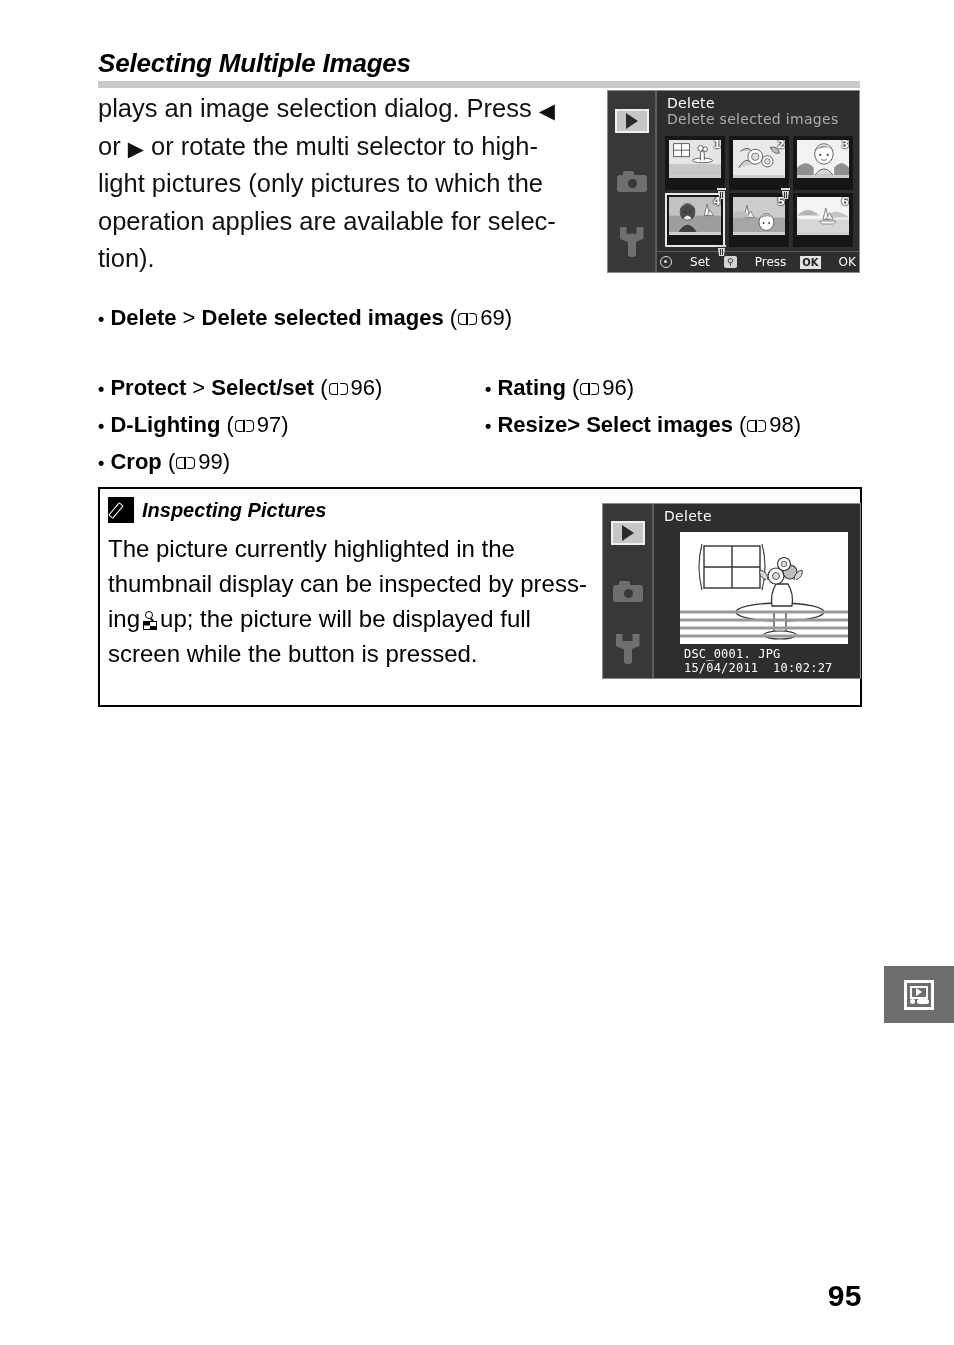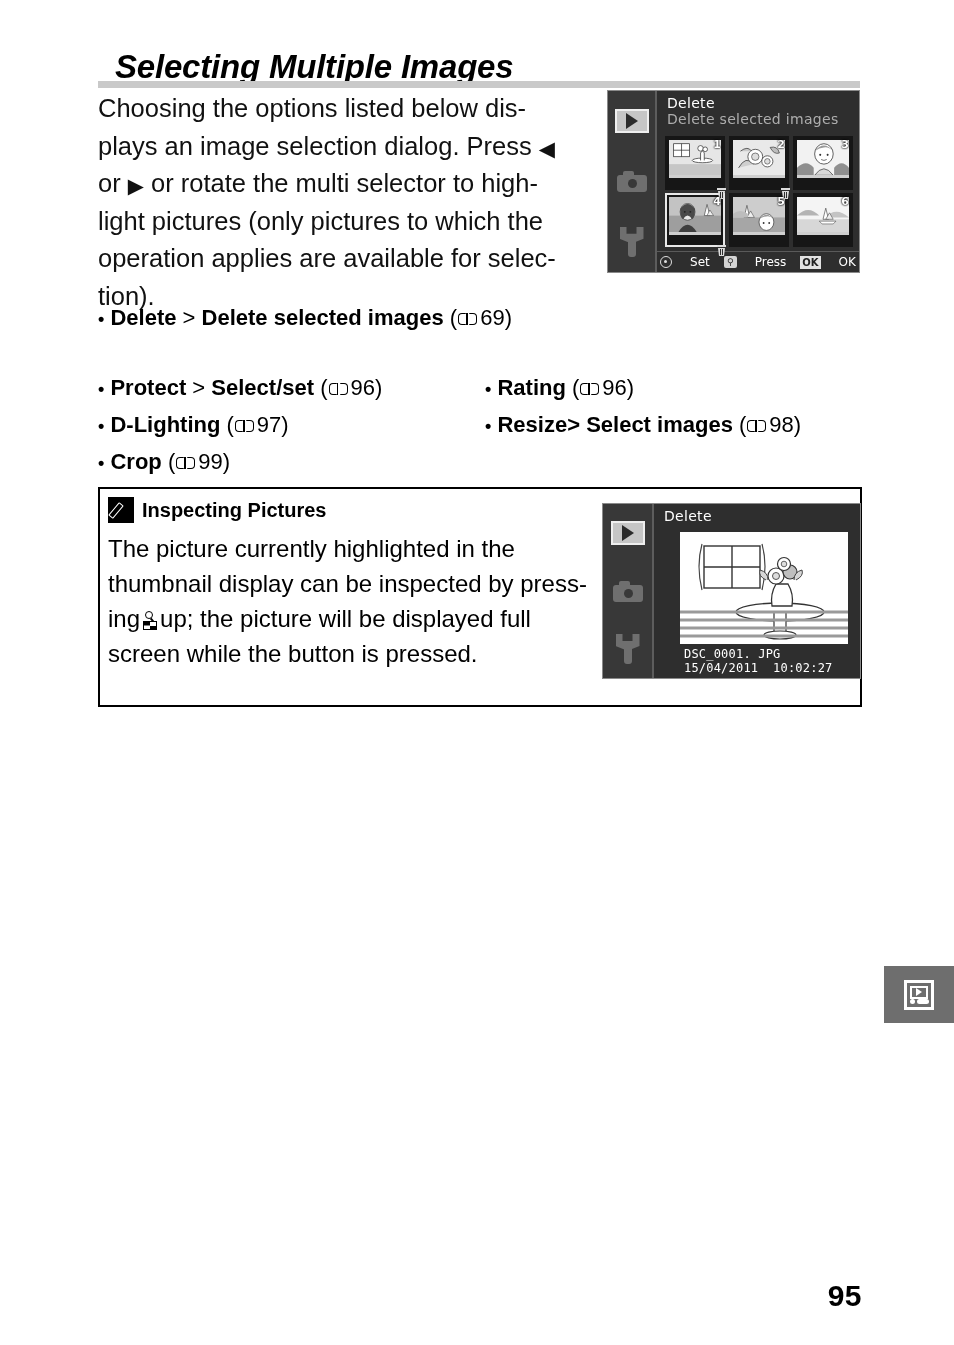--- a/index.html
+++ b/index.html
@@ -19,23 +19,23 @@
   
   .page {
     position: absolute;
     left: 0; top: 0;
     width: 954px; height: 1345px;
   }
 
   
   .section-heading {
     position: absolute;
-    left: 115px;
+    left: 98px;
     top: 48px;
-    font-size: 33px;
+    font-size: 26px;
     font-weight: bold;
     font-style: italic;
     letter-spacing: -0.2px;
     white-space: nowrap;
   }
   .heading-rule {
     position: absolute;
     left: 98px;
     top: 81px;
     width: 762px;
@@ -390,20 +390,21 @@
     border-radius: 1px;
   }
   .note-title {
     position: absolute;
     left: 42px;
     top: 9px;
     font-size: 20px;
     font-weight: bold;
     line-height: 24px;
     white-space: nowrap;
+    font-style: italic;
   }
   .note-body {
     position: absolute;
     left: 8px;
     top: 42px;
     width: 490px;
     font-size: 24px;
     line-height: 35px;
     text-align: justify;
     text-align-last: left;
@@ -505,21 +506,20 @@
 </style>
 </head>
 <body>
 
 <div class="page">
 
   <div class="section-heading">Selecting Multiple Images</div>
   <div class="heading-rule"></div>
 
   <div class="intro">
-    <span class="ln">Choosing the options listed below dis-</span>
     <span class="ln"><span>plays an image selection dialog.  Press </span><span class="tri">◀</span></span>
     <span class="ln">or <span class="tri">▶</span> or rotate the multi selector to high-</span>
     <span class="ln">light pictures (only pictures to which the</span>
     <span class="ln">operation applies are available for selec-</span>
     <span class="ln">tion).</span>
   </div>
 
   <div class="lcd lcd-top">
     <div class="lcd-sidebar">
       <div class="side-ico active">

